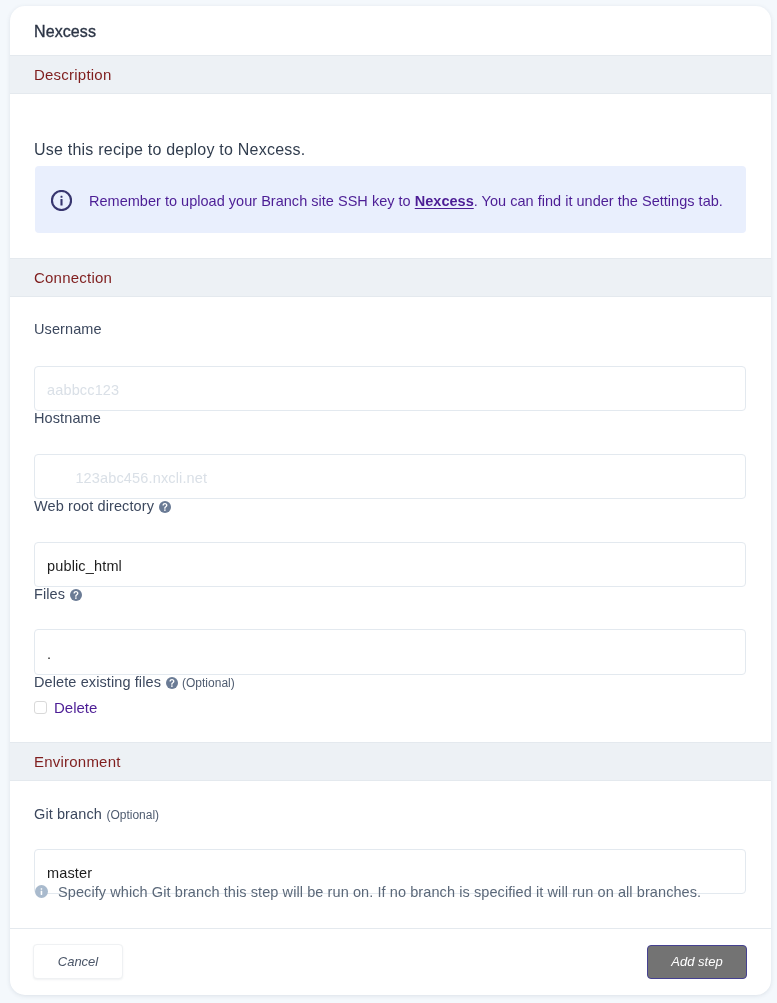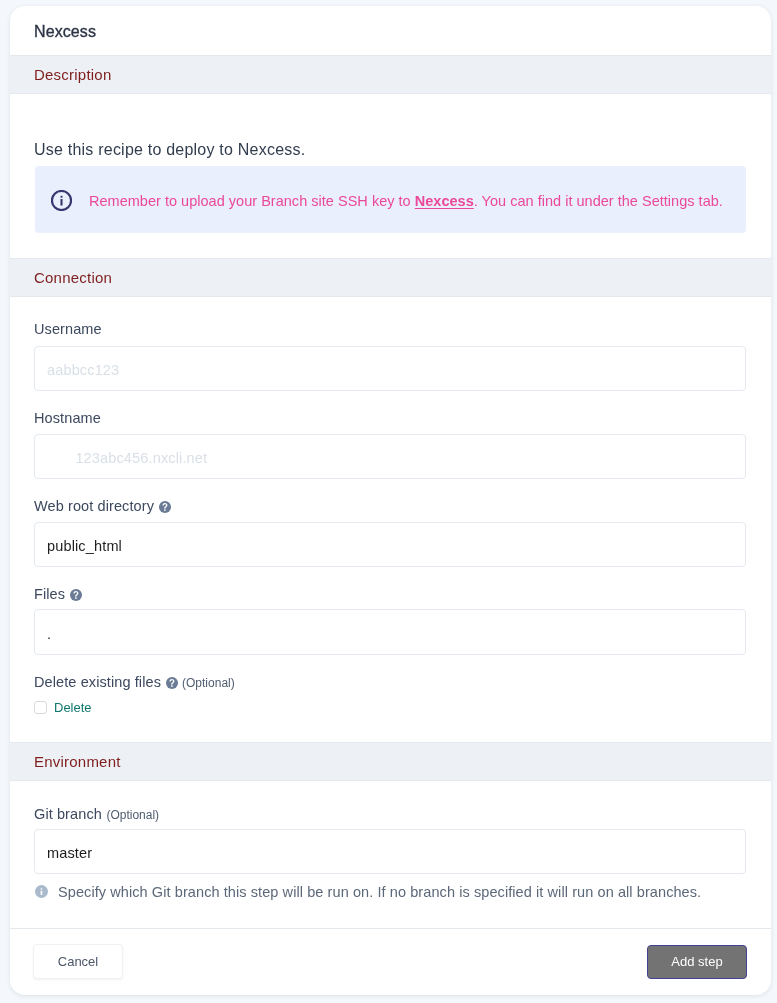--- a/index.html
+++ b/index.html
@@ -41,62 +41,62 @@
 
   
   .note{
     position:absolute;left:24.5px;top:159.5px;width:711px;height:67.5px;
     box-sizing:border-box;
     background:#e9effd;border-radius:4px;
   }
   .note-icon{position:absolute;left:41.3px;top:183.9px;width:21px;height:21px;display:block;}
   .note-text{
     position:absolute;left:79px;top:188.2px;
-    font-size:14.5px;color:#ec4899;line-height:15px;white-space:nowrap;letter-spacing:0.02px;
+    font-size:14.5px;color:#4c1d95;line-height:15px;white-space:nowrap;letter-spacing:0.02px;
   }
   .note-text b{font-weight:700;text-decoration:underline;text-underline-offset:2px;text-decoration-thickness:1.2px;}
 
   
   .lbl{
     position:absolute;left:24px;
     font-size:14.5px;color:#3c485e;line-height:15px;white-space:nowrap;letter-spacing:0.1px;
   }
   .lbl .opt{font-size:12px;color:#4f5c70;margin-left:4.5px;letter-spacing:0;}
   .inp{
     position:absolute;left:24.4px;width:711.4px;height:45px;box-sizing:border-box;
     border:1px solid #e3e9ef;border-radius:4px;
     padding:3px 11.6px 0;font-size:14.5px;color:#1e1e1e;letter-spacing:0.15px;
-    font-family:inherit;background:#fff;outline:none;
+    font-family:inherit;background:#fff;outline:none;margin-top:20px;
   }
   .inp::placeholder{color:#dae0e7;opacity:1;}
 
   
   .help{
     display:inline-block;width:12px;height:12px;margin:0 0 0 4.5px;
     position:relative;top:2px;
   }
 
   
   .cb{
     -webkit-appearance:none;appearance:none;
     position:absolute;left:24.3px;top:694.8px;width:13px;height:13px;
     margin:0;padding:0;box-sizing:border-box;
     border:1.5px solid #d9d9d9;border-radius:3px;background:#fff;
   }
-  .cblbl{position:absolute;left:44px;top:694px;font-size:13px;color:#0f766e;line-height:15px;}
+  .cblbl{position:absolute;left:44px;top:694px;font-size:15px;color:#4c1d95;line-height:15px;}
 
   
   .hint-icon{position:absolute;left:24.5px;top:878px;width:13px;height:13px;display:block;}
   .hint-text{position:absolute;left:48px;top:878.5px;font-size:14.5px;color:#5b6879;line-height:15px;white-space:nowrap;letter-spacing:0.085px;}
 
   
   .footer-sep{position:absolute;left:0;top:921.5px;width:760.5px;height:1px;background:#e4e9ee;}
   .btn{
     position:absolute;font-family:inherit;font-size:13px;cursor:pointer;
-    border-radius:4px;box-sizing:border-box;padding:0;
+    border-radius:4px;box-sizing:border-box;padding:0;font-style:italic;
   }
   .btn-secondary{
     left:23px;top:938px;width:90px;height:35px;
     background:#fff;border:1px solid #eff1f3;color:#4b5668;
     box-shadow:0 1px 2px rgba(58,74,97,.08);
   }
   .btn-primary{
     left:637px;top:938.5px;width:100px;height:34px;
     background:#737373;border:1px solid #454191;color:#fff;
   }

